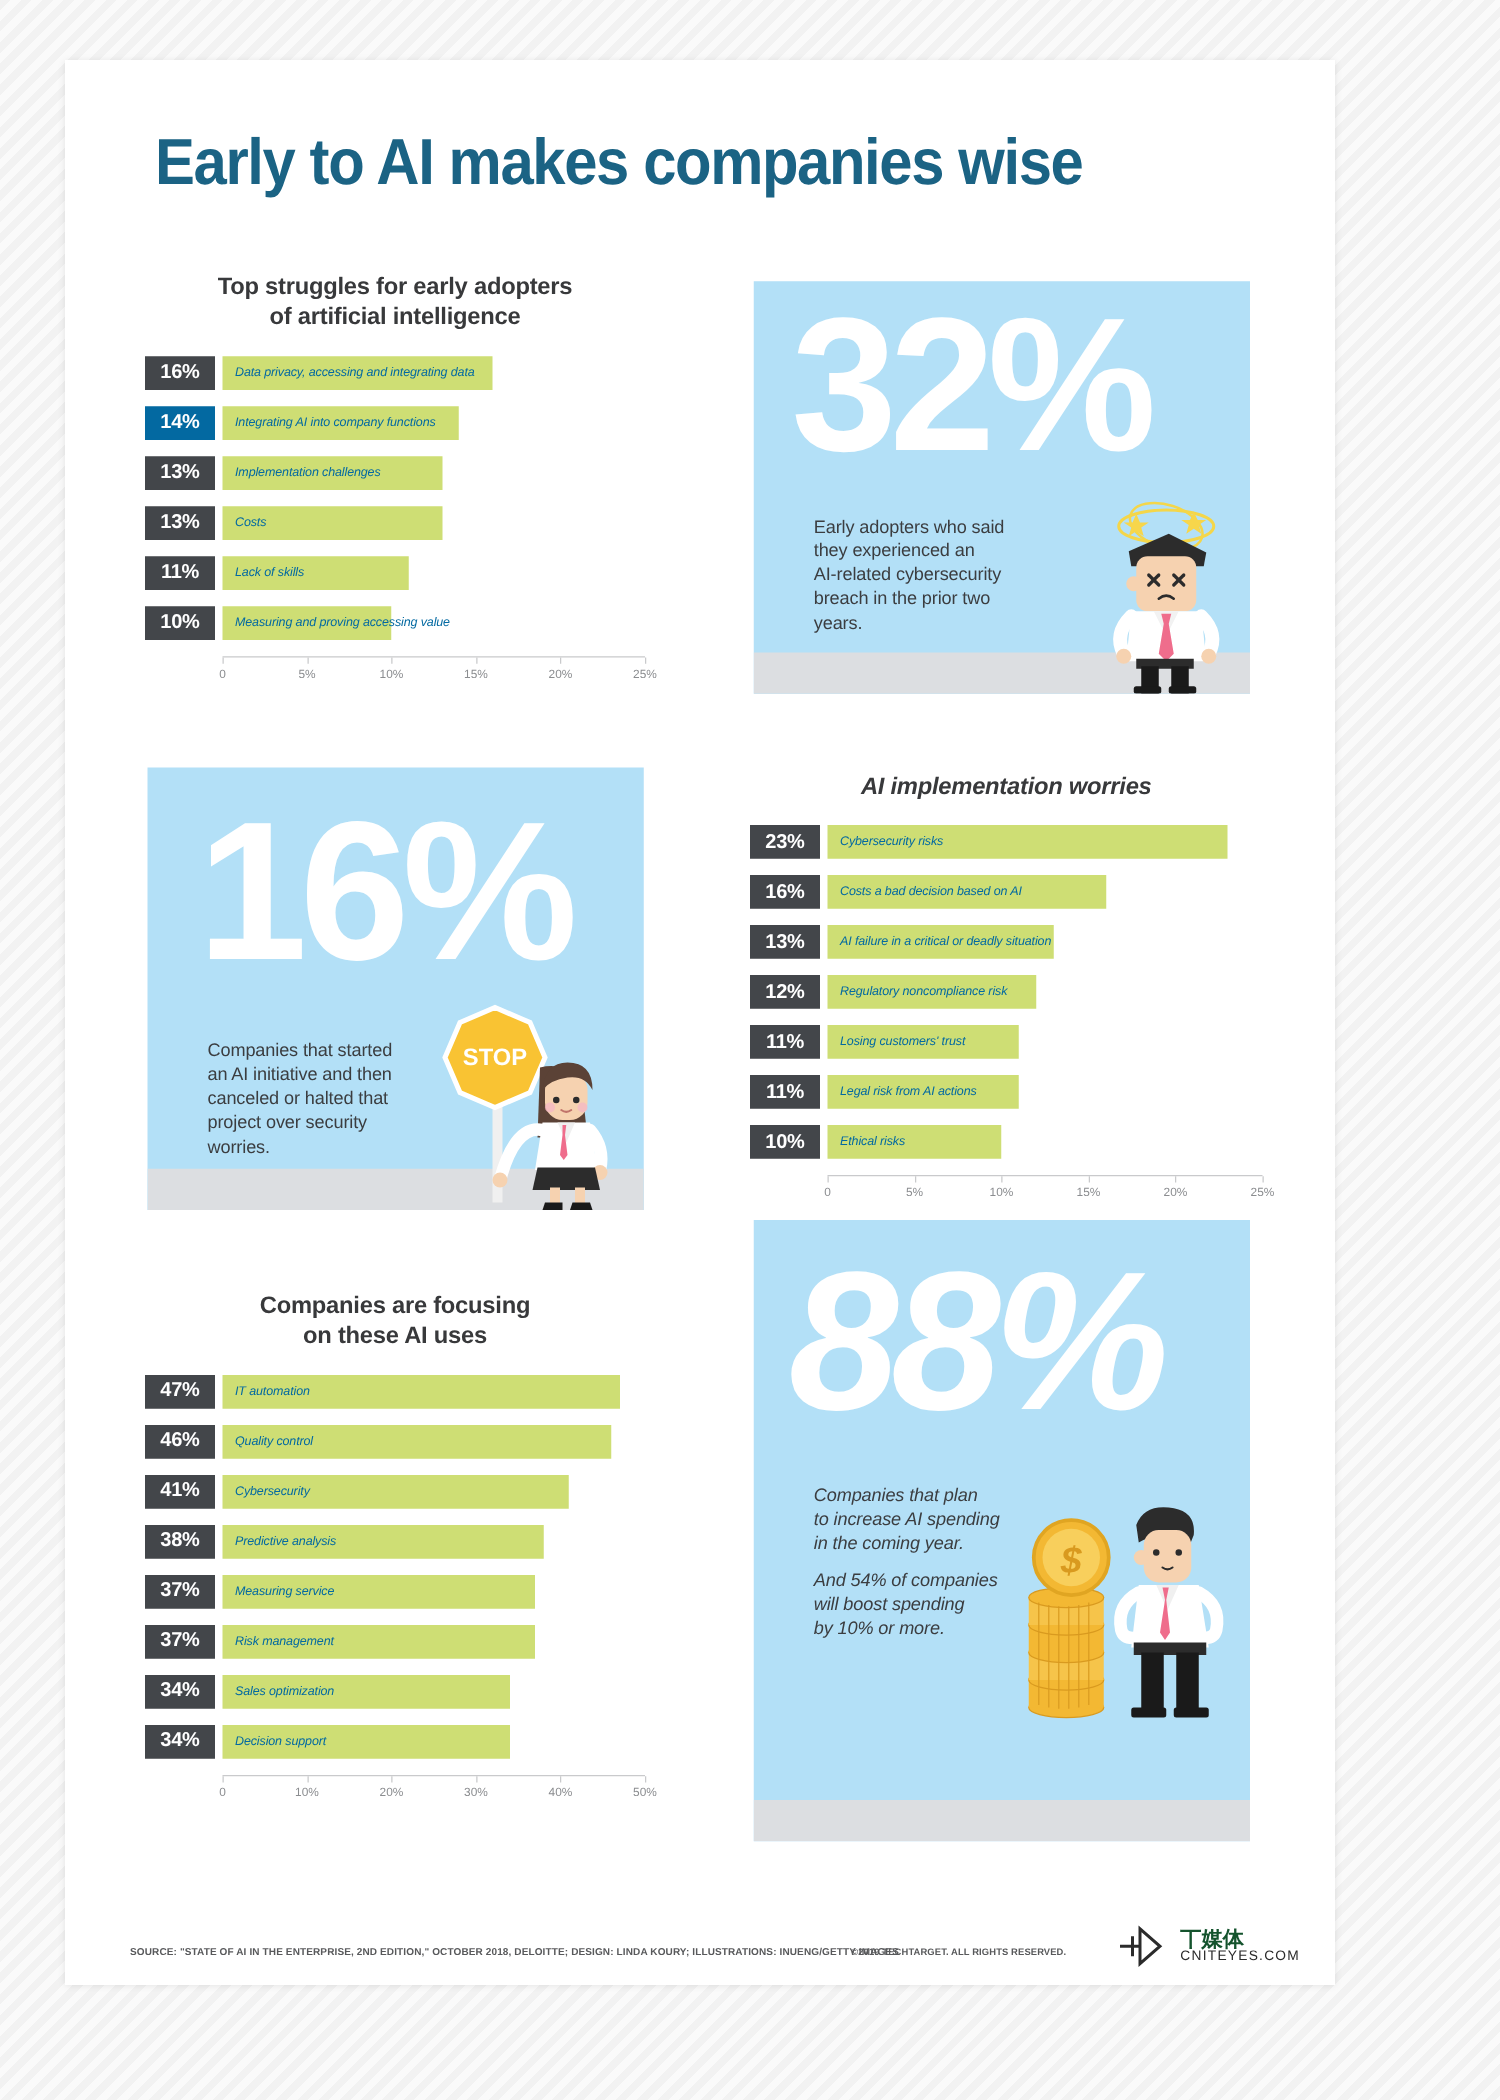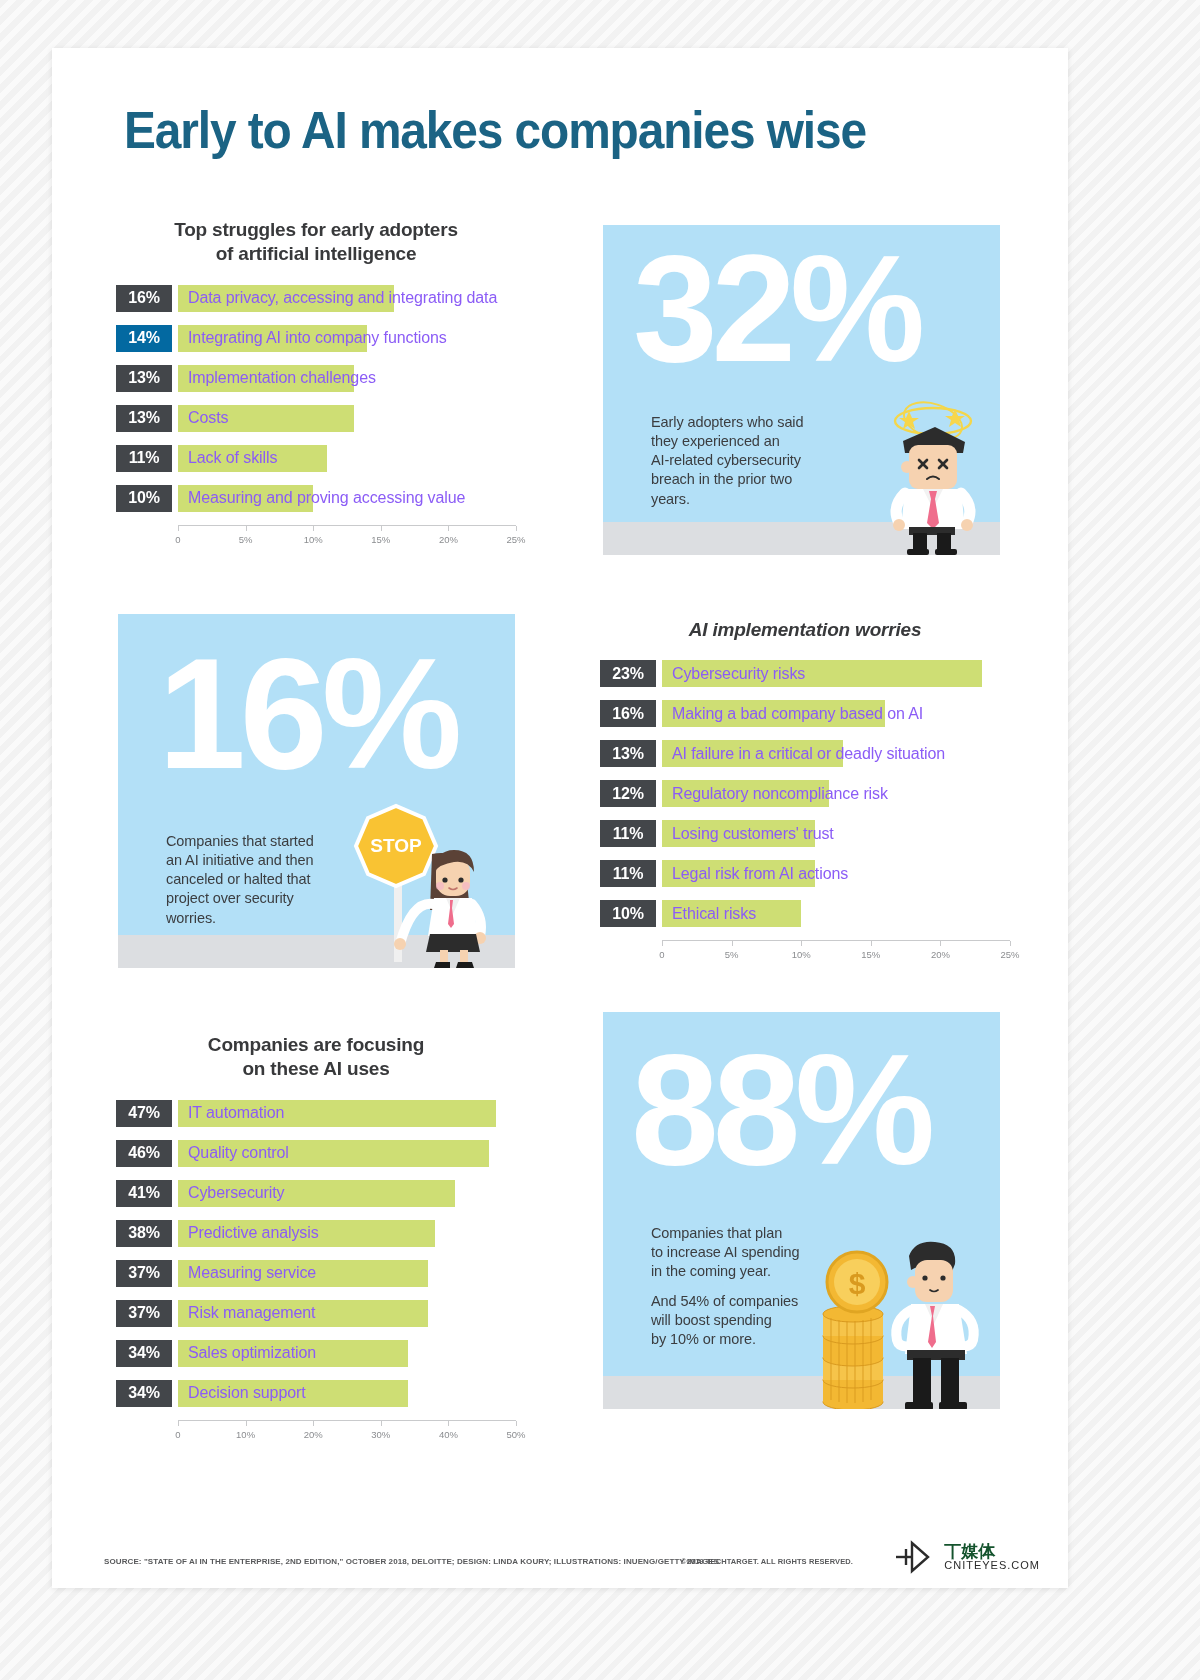--- a/index.html
+++ b/index.html
@@ -75,24 +75,25 @@
   .bar-fill {
     position: absolute;
     left: 0; top: 0; bottom: 0;
     background: #cede74;
   }
   .bar-label {
     position: absolute;
     left: 10px; top: 0; bottom: 0;
     display: flex;
     align-items: center;
-    font-size: 16px;
-    color: #8b5cf6;
+    font-size: 10px;
+    color: #0369a1;
     white-space: nowrap;
     letter-spacing: -0.1px;
+    font-style: italic;
   }
   .axis {
     position: relative;
     margin-top: 8px;
     margin-left: 62px;
     height: 26px;
     border-top: 1px solid #c9cacc;
   }
   .tick {
     position: absolute;
@@ -353,21 +354,21 @@
             <div class="bar-pct" style="background: rgb(67, 70, 74);">23%</div>
             <div class="bar-track">
               <div class="bar-fill" style="background: rgb(206, 222, 116); width: 92%;"></div>
               <div class="bar-label">Cybersecurity risks</div>
             </div>
           </div>
           <div class="bar-row">
             <div class="bar-pct" style="background: rgb(67, 70, 74);">16%</div>
             <div class="bar-track">
               <div class="bar-fill" style="background: rgb(206, 222, 116); width: 64%;"></div>
-              <div class="bar-label">Making a bad company based on AI</div>
+              <div class="bar-label">Costs a bad decision based on AI</div>
             </div>
           </div>
           <div class="bar-row">
             <div class="bar-pct" style="background: rgb(67, 70, 74);">13%</div>
             <div class="bar-track">
               <div class="bar-fill" style="background: rgb(206, 222, 116); width: 52%;"></div>
               <div class="bar-label">AI failure in a critical or deadly situation</div>
             </div>
           </div>
           <div class="bar-row">
@@ -485,21 +486,21 @@
           <div class="tick-label" style="left: 40%;">20%</div>
           <div class="tick" style="left: 60%;"></div>
           <div class="tick-label" style="left: 60%;">30%</div>
           <div class="tick" style="left: 80%;"></div>
           <div class="tick-label" style="left: 80%;">40%</div>
           <div class="tick" style="left: 100%;"></div>
           <div class="tick-label" style="left: 100%;">50%</div>
         </div>
     </div>
 
-    <div class="panel" id="panel2" style="left: 551px; top: 964px; width: 397px; height: 397px; background: rgb(179, 224, 247);">
+    <div class="panel" id="panel2" style="left: 551px; top: 928px; width: 397px; height: 497px; background: rgb(179, 224, 247); font-style: italic;">
       <div class="panel-floor"></div>
       <div class="panel-big" style="left:28px; top:30px; font-size:158px;">88%</div>
       <div class="panel-caption" style="left:48px; top:212px; width:200px;">Companies that plan
 to increase AI spending
 in the coming year.</div>
       <div class="panel-caption" style="left:48px; top:280px; width:200px;">And 54% of companies
 will boost spending
 by 10% or more.</div>
 
       <svg class="illus" style="left:208px; top:218px;" width="180" height="186" viewBox="0 0 180 186">

